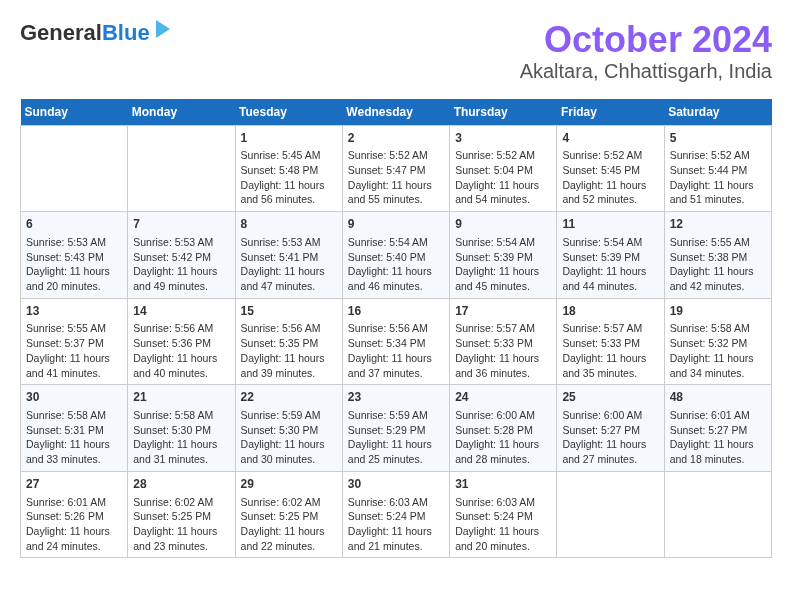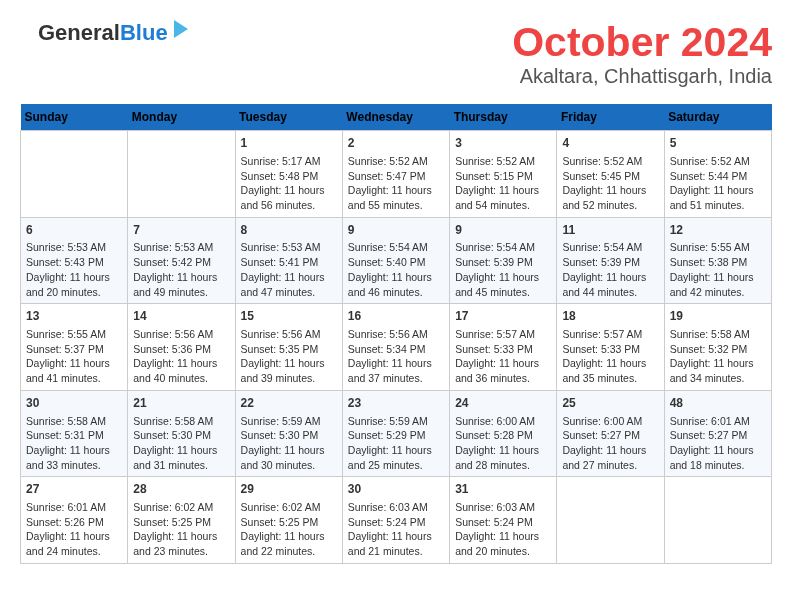--- a/index.html
+++ b/index.html
@@ -13,38 +13,38 @@
     .header {
       display: flex;
       align-items: flex-start;
       justify-content: space-between;
       margin-bottom: 16px;
     }
     .title-block {
       text-align: right;
     }
     .title-block h1 {
-      font-size: 41px;
-      font-weight: bold;
-      color: #ef4444;
+      font-size: 36px;
+      font-weight: bold;
+      color: #8b5cf6;
       line-height: 1.1;
     }
     .title-block h2 {
       font-size: 20px;
       font-weight: normal;
       color: #555;
     }
     table {
       width: 100%;
       border-collapse: collapse;
       font-size: 11px;
     }
     thead tr th {
       background-color: #1a6dbf;
-      color: #000000;
+      color: #ffffff;
       padding: 6px 4px;
       text-align: left;
       font-size: 12px;
       font-weight: bold;
     }
     tbody tr td {
       border: 1px solid #ccc;
       padding: 4px 5px;
       vertical-align: top;
       width: calc(100% / 7);
@@ -63,21 +63,20 @@
       display: block;
       margin-bottom: 2px;
     }
     .cell-content {
       font-size: 10.5px;
       color: #333;
     }
     .logo-wrapper {
       display: flex;
       align-items: center;
-      margin-left: 18px;
     }
     .logo-gen {
       font-size: 22px;
       font-weight: bold;
       color: #333;
     }
     .logo-blue-text {
       font-size: 22px;
       font-weight: bold;
       color: #1e7dd4;
@@ -121,34 +120,34 @@
         <th>Friday</th>
         <th>Saturday</th>
       </tr>
   </thead>
   <tbody id="calendar-body">
   <tr>
         <td></td>
         <td></td>
         <td>
           <span class="day-num">1</span>
-          <div class="cell-content">Sunrise: 5:17 AM</div>
+          <div class="cell-content">Sunrise: 5:45 AM</div>
           <div class="cell-content">Sunset: 5:48 PM</div>
           <div class="cell-content">Daylight: 11 hours and 56 minutes.</div>
         </td>
         <td>
           <span class="day-num">2</span>
           <div class="cell-content">Sunrise: 5:52 AM</div>
           <div class="cell-content">Sunset: 5:47 PM</div>
           <div class="cell-content">Daylight: 11 hours and 55 minutes.</div>
         </td>
         <td>
           <span class="day-num">3</span>
           <div class="cell-content">Sunrise: 5:52 AM</div>
-          <div class="cell-content">Sunset: 5:15 PM</div>
+          <div class="cell-content">Sunset: 5:04 PM</div>
           <div class="cell-content">Daylight: 11 hours and 54 minutes.</div>
         </td>
         <td>
           <span class="day-num">4</span>
           <div class="cell-content">Sunrise: 5:52 AM</div>
           <div class="cell-content">Sunset: 5:45 PM</div>
           <div class="cell-content">Daylight: 11 hours and 52 minutes.</div>
         </td>
         <td>
           <span class="day-num">5</span>

